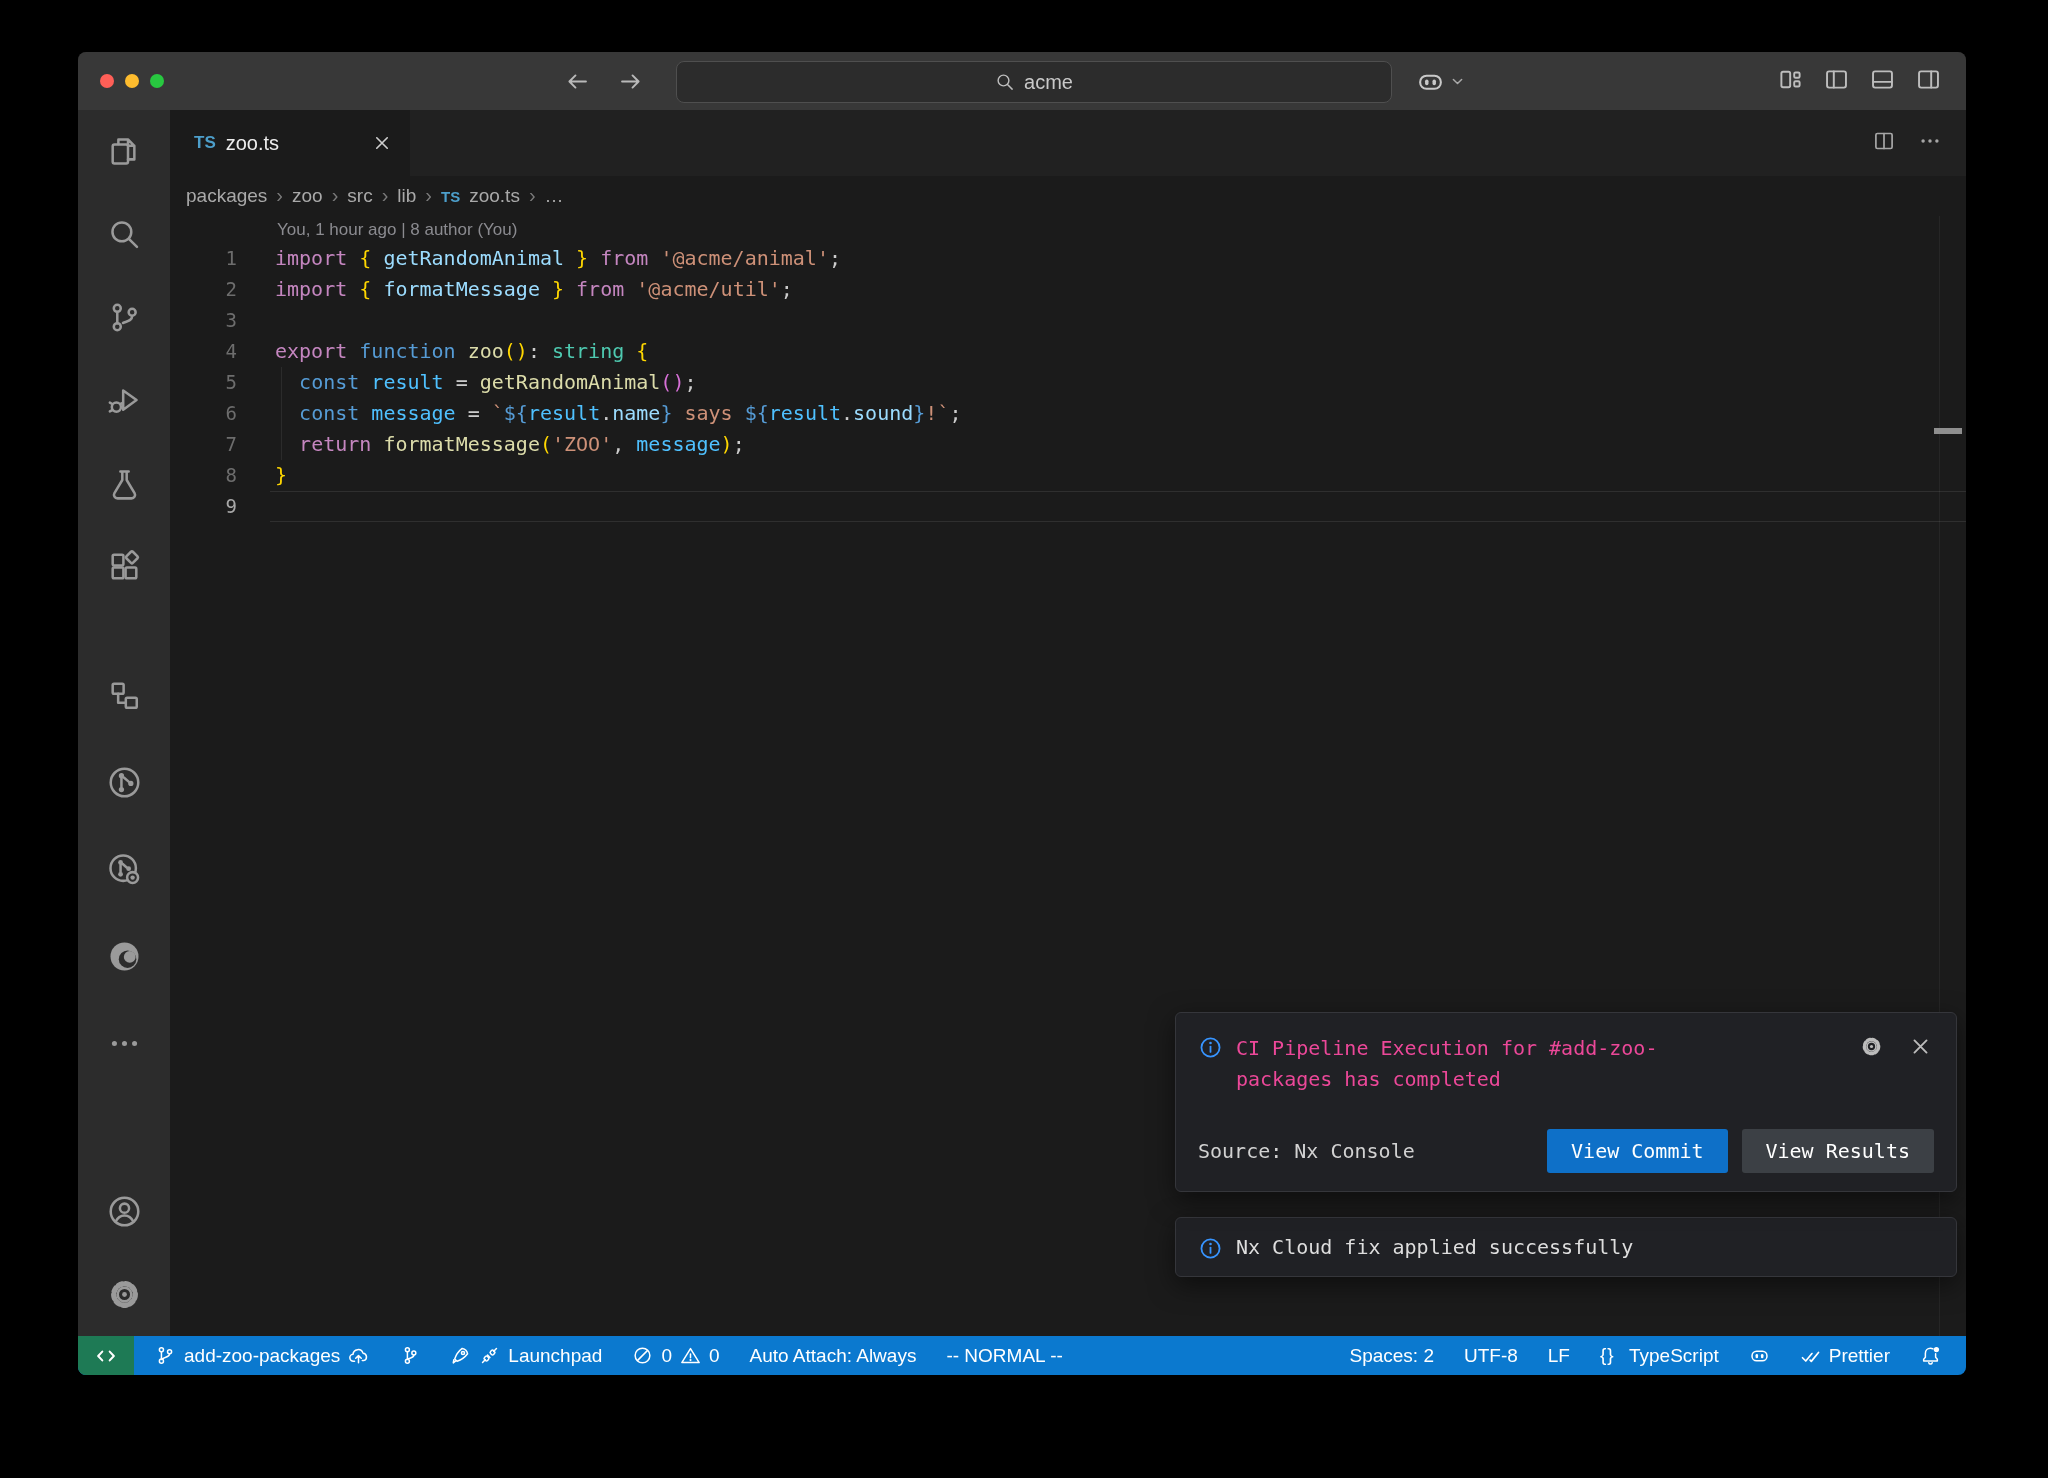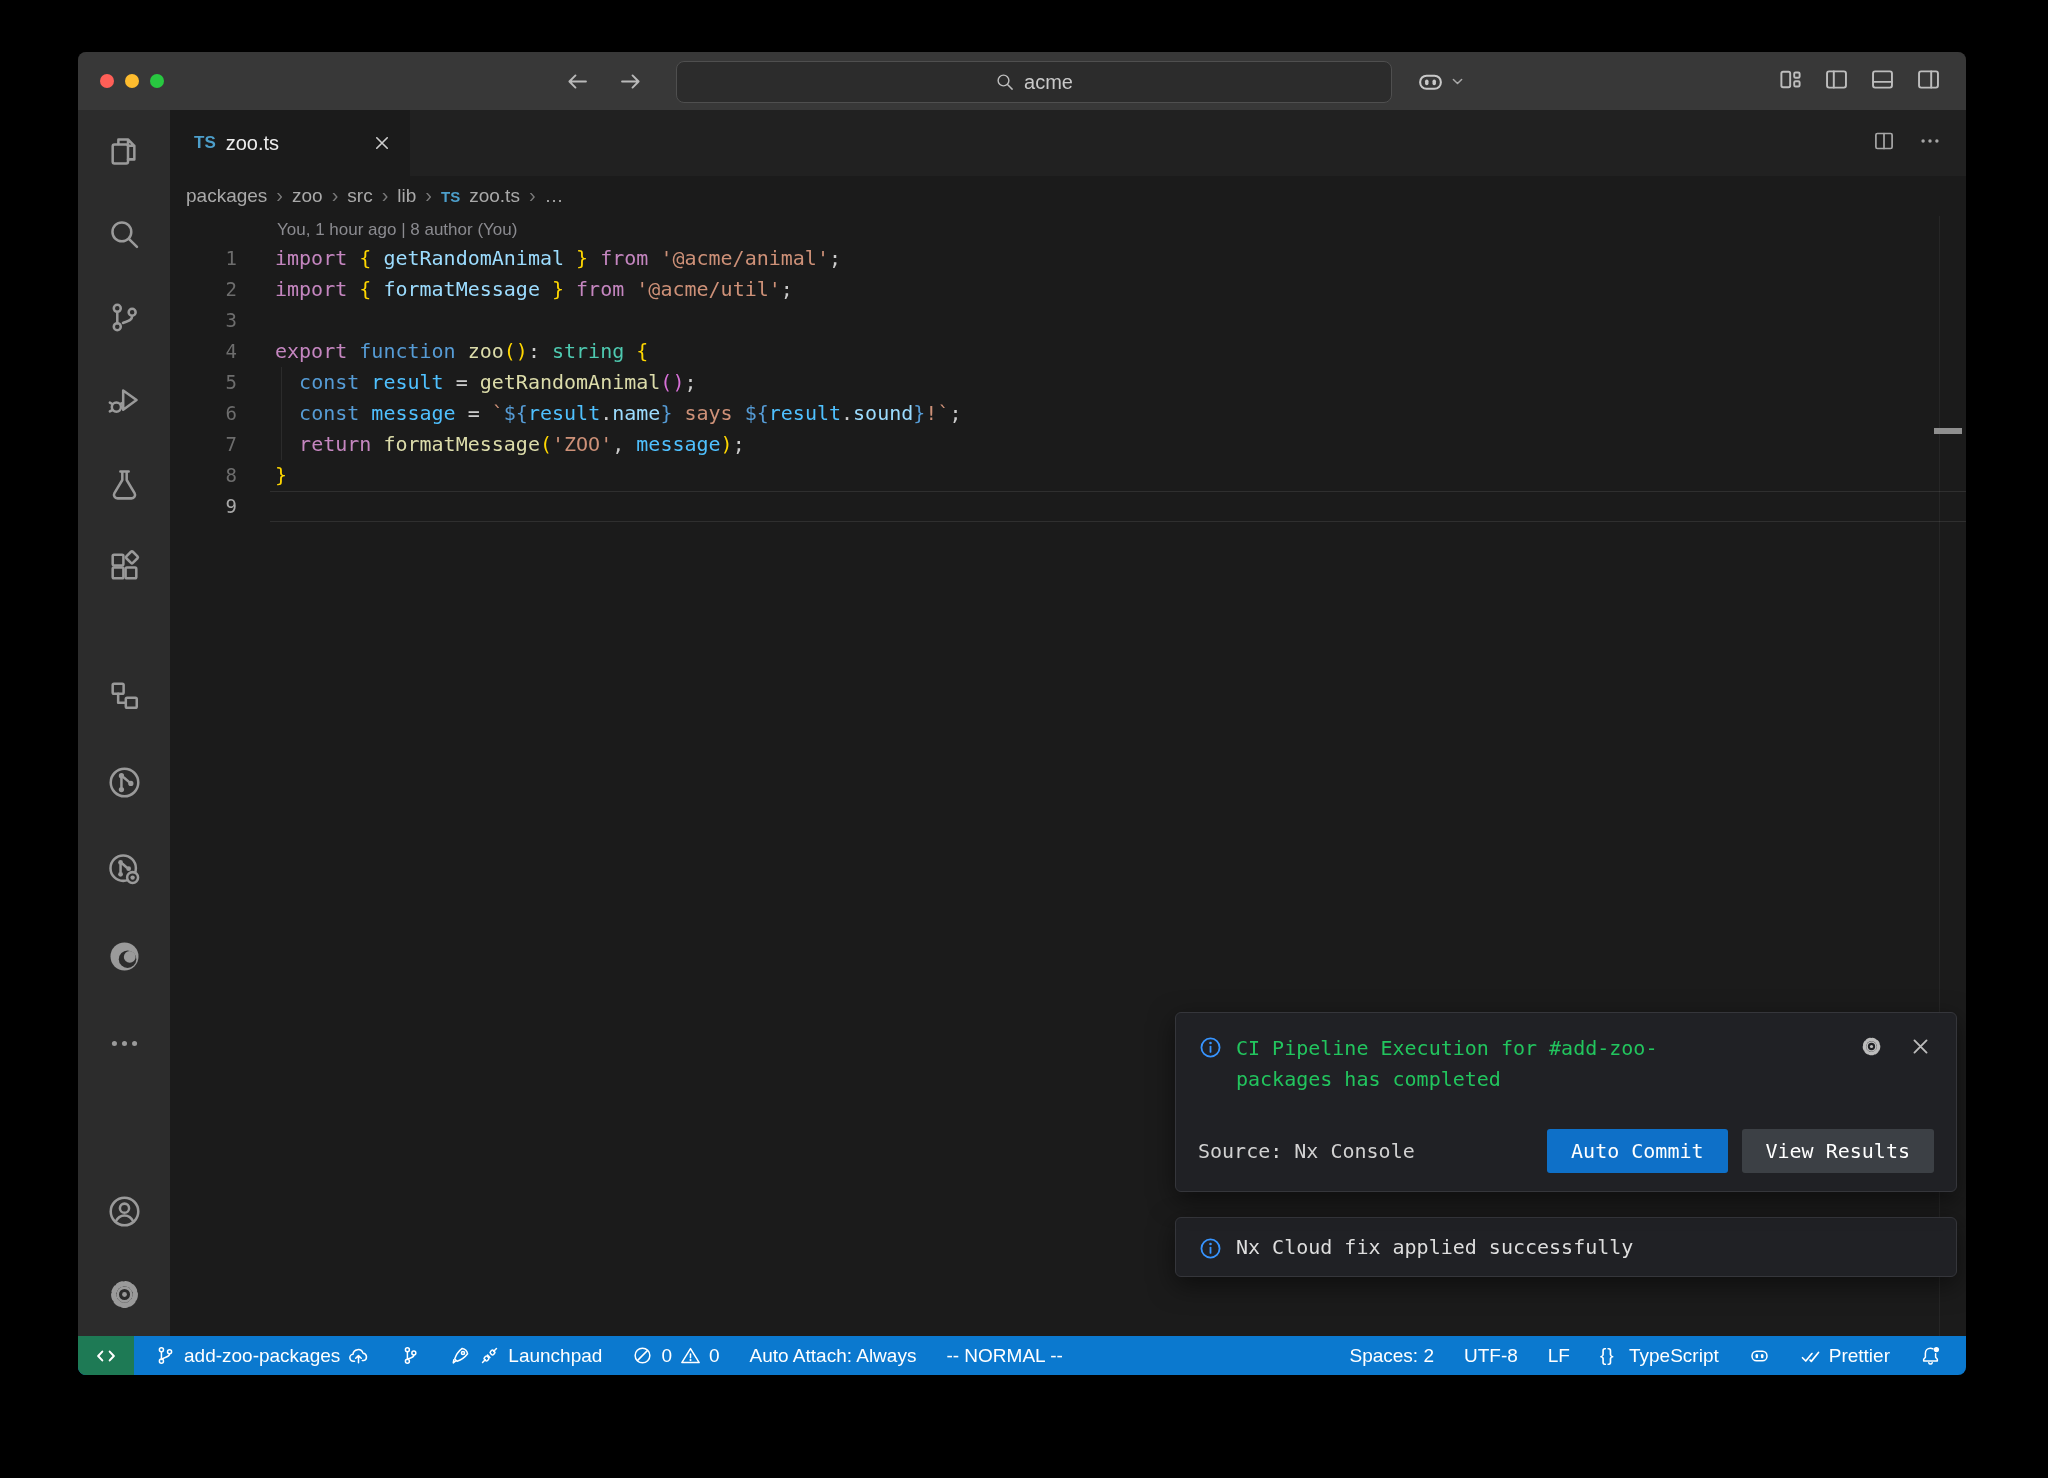--- a/index.html
+++ b/index.html
@@ -52,21 +52,21 @@
   .indent-guide{position:absolute;left:111px;top:151px;height:93px;width:1px;background:rgba(255,255,255,.07);}
   .right-line{position:absolute;right:26px;top:0;bottom:0;width:1px;background:rgba(255,255,255,.05);}
   .overview-mark{position:absolute;right:4px;top:212px;width:28px;height:6px;background:#8f8f8f;}
   
   .notifications{position:absolute;right:9px;bottom:59px;width:782px;display:flex;flex-direction:column;gap:25px;}
   .toast{background:var(--toast-bg,#202125);border:1px solid #35363b;border-radius:6px;color:#d9d9d9;
     box-shadow:0 8px 26px rgba(0,0,0,.5);box-sizing:border-box;}
   .toast1{height:180px;position:relative;padding:20px 22px;}
   .t-row1{display:flex;gap:13px;align-items:flex-start;}
   .info-ic{color:var(--info-blue,#3794ff);font-size:25px;margin-top:2px;flex:none;}
-  .t-msg{font-size:20px;line-height:31px;color:#22c55e;max-width:500px;}
+  .t-msg{font-size:20px;line-height:31px;color:#ec4899;max-width:500px;}
   .t-toolbar{position:absolute;top:22px;right:24px;display:flex;gap:26px;color:#bcbcbc;}
   .t-toolbar .ic{font-size:23px;}
   .t-row2{position:absolute;left:22px;right:22px;bottom:18px;display:flex;align-items:center;}
   .t-source{font-size:20px;color:#d2d2d2;}
   .t-actions{margin-left:auto;display:flex;gap:14px;}
   .btn{height:44px;padding:0 24px;font-size:20px;display:flex;align-items:center;border-radius:3px;color:#fff;cursor:pointer;}
   .btn.primary{background:var(--btn-primary,#0e70c8);}
   .btn.secondary{background:var(--btn-secondary,#3c4045);}
   .toast2{height:60px;display:flex;align-items:center;gap:13px;padding:0 22px;font-size:20px;color:#dedede;}
   
@@ -371,21 +371,21 @@
                 </span>
               <span class="ic">
                   <svg viewBox="0 0 16 16" fill="none" stroke="currentColor" stroke-width="1.3" stroke-linecap="round" stroke-linejoin="round">
                     <path d="M3.8 3.8l8.4 8.4M12.2 3.8l-8.4 8.4"></path>
                   </svg>
                 </span>
             </div>
             <div class="t-row2">
               <span class="t-source">Source: Nx Console</span>
               <div class="t-actions">
-                <div class="btn primary">Auto Commit</div>
+                <div class="btn primary">View Commit</div>
                 <div class="btn secondary">View Results</div>
               </div>
             </div>
           </div>
           <div class="toast toast2">
             <span class="ic info-ic">
                 <svg viewBox="0 0 16 16" fill="none" stroke="currentColor" stroke-width="1.15" stroke-linecap="round" stroke-linejoin="round">
                   <circle cx="8" cy="8" r="5.8"></circle>
                   <path d="M8 7.4v3.4"></path>
                   <circle cx="8" cy="5.1" r=".85" fill="currentColor" stroke="none"></circle>

